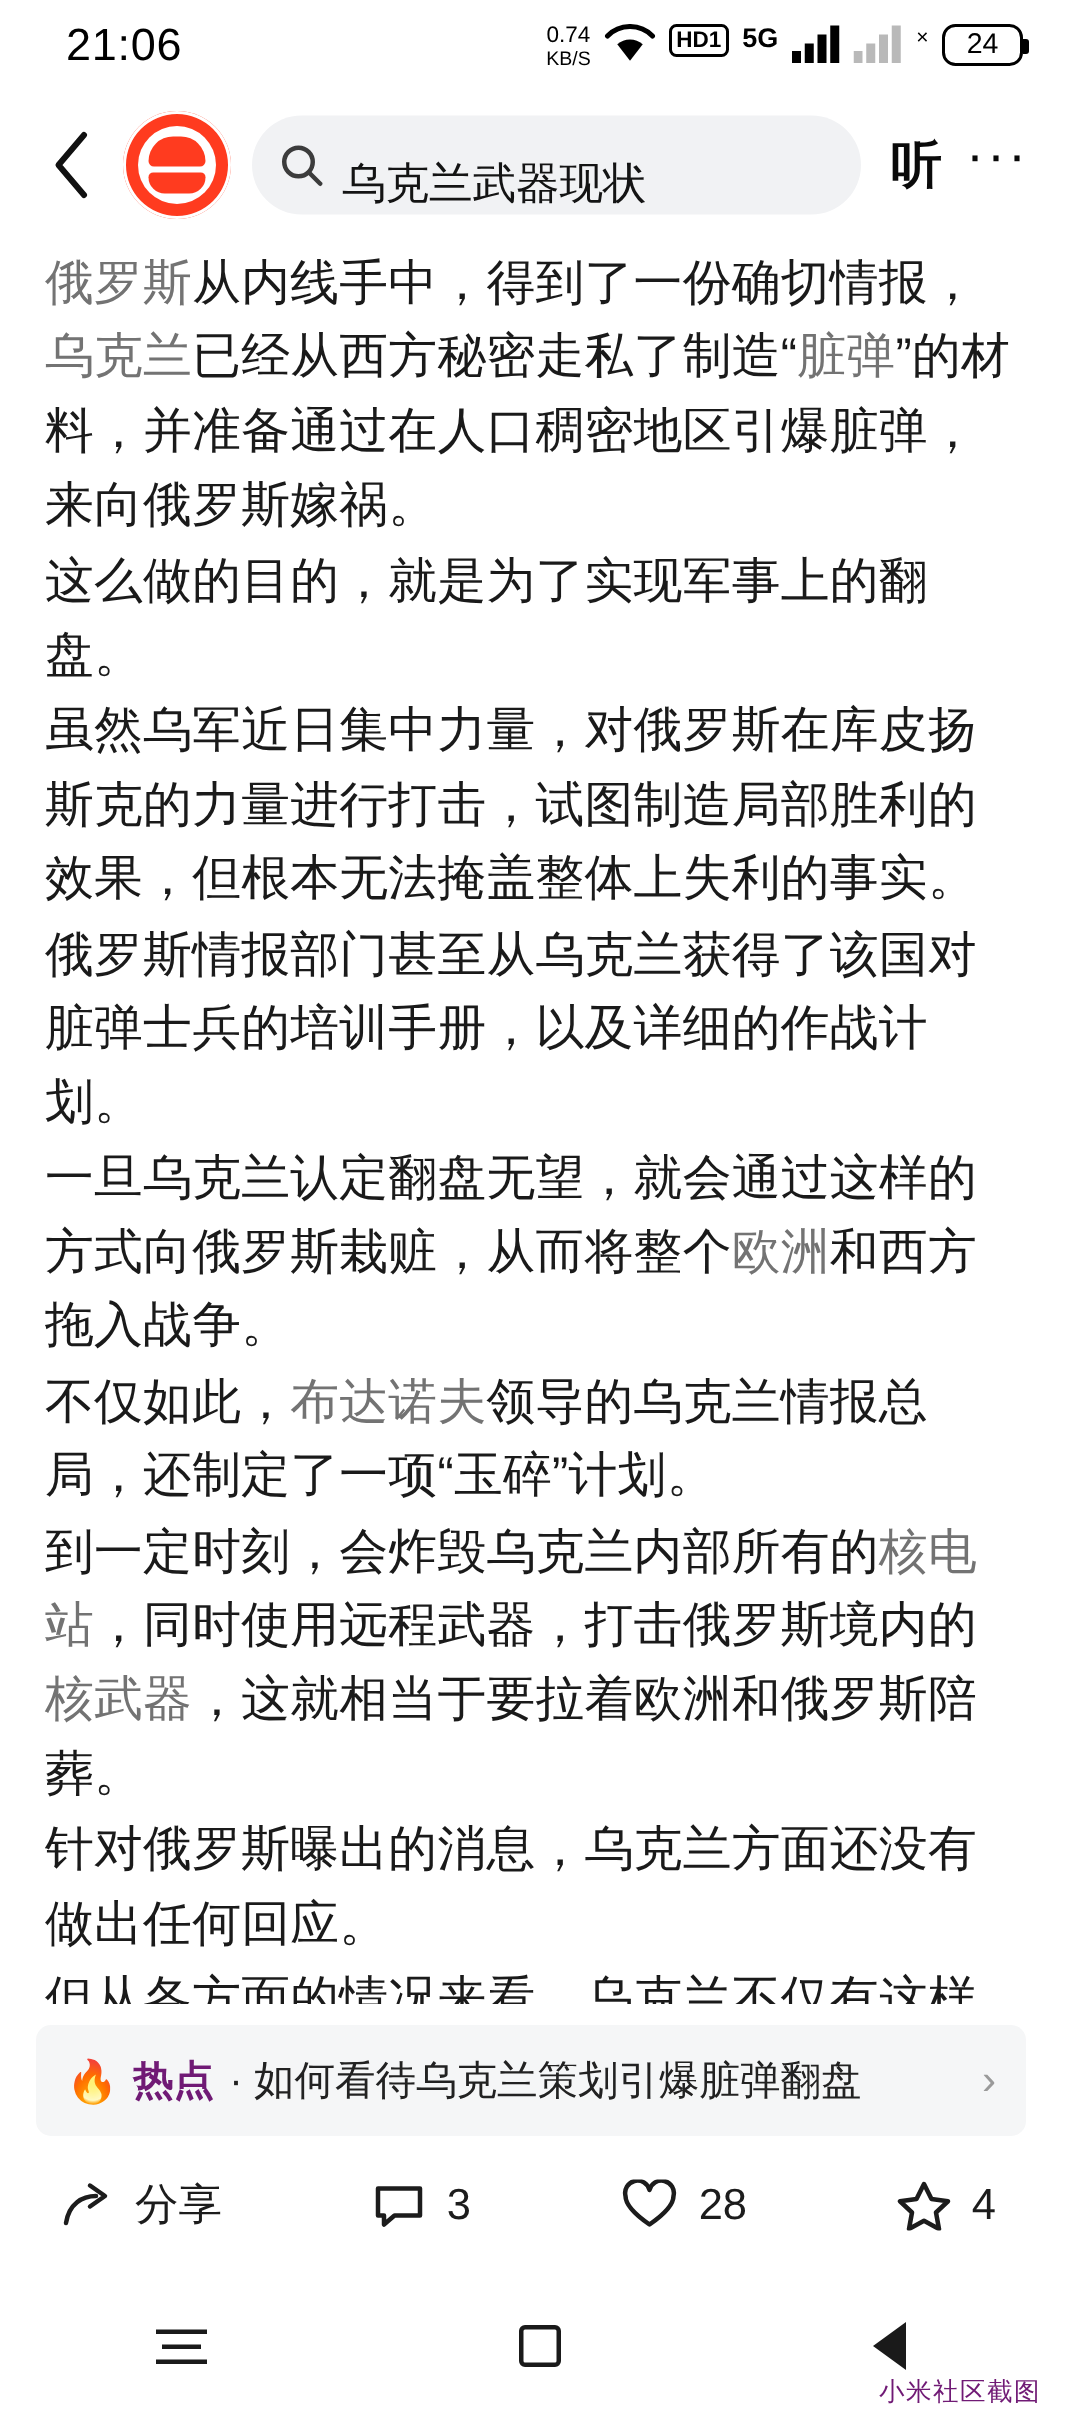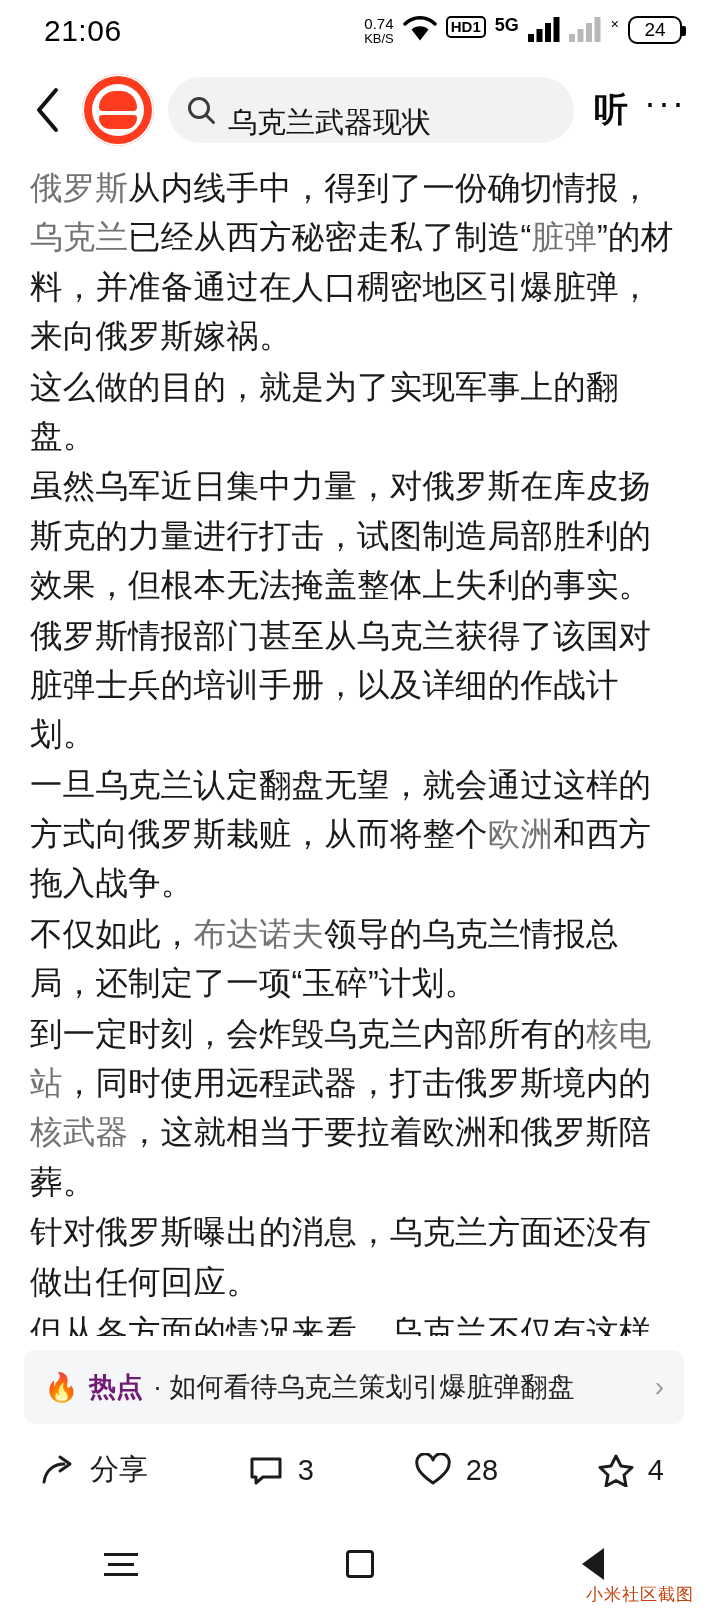--- a/index.html
+++ b/index.html
@@ -246,21 +246,21 @@
   .navbar .tri {
     width: 0; height: 0;
     border-top: 16px solid transparent;
     border-bottom: 16px solid transparent;
     border-right: 22px solid #1a1a1a;
   }
   .watermark {
     position: absolute;
     right: 14px; bottom: 6px;
     font-size: 17px;
-    color: #c2410c;
+    color: #701a75;
     letter-spacing: 1px;
   }
 </style>
 </head>
 <body>
 
 <div class="phone">
 
   <div class="statusbar">
     <div class="clock">21:06</div>

